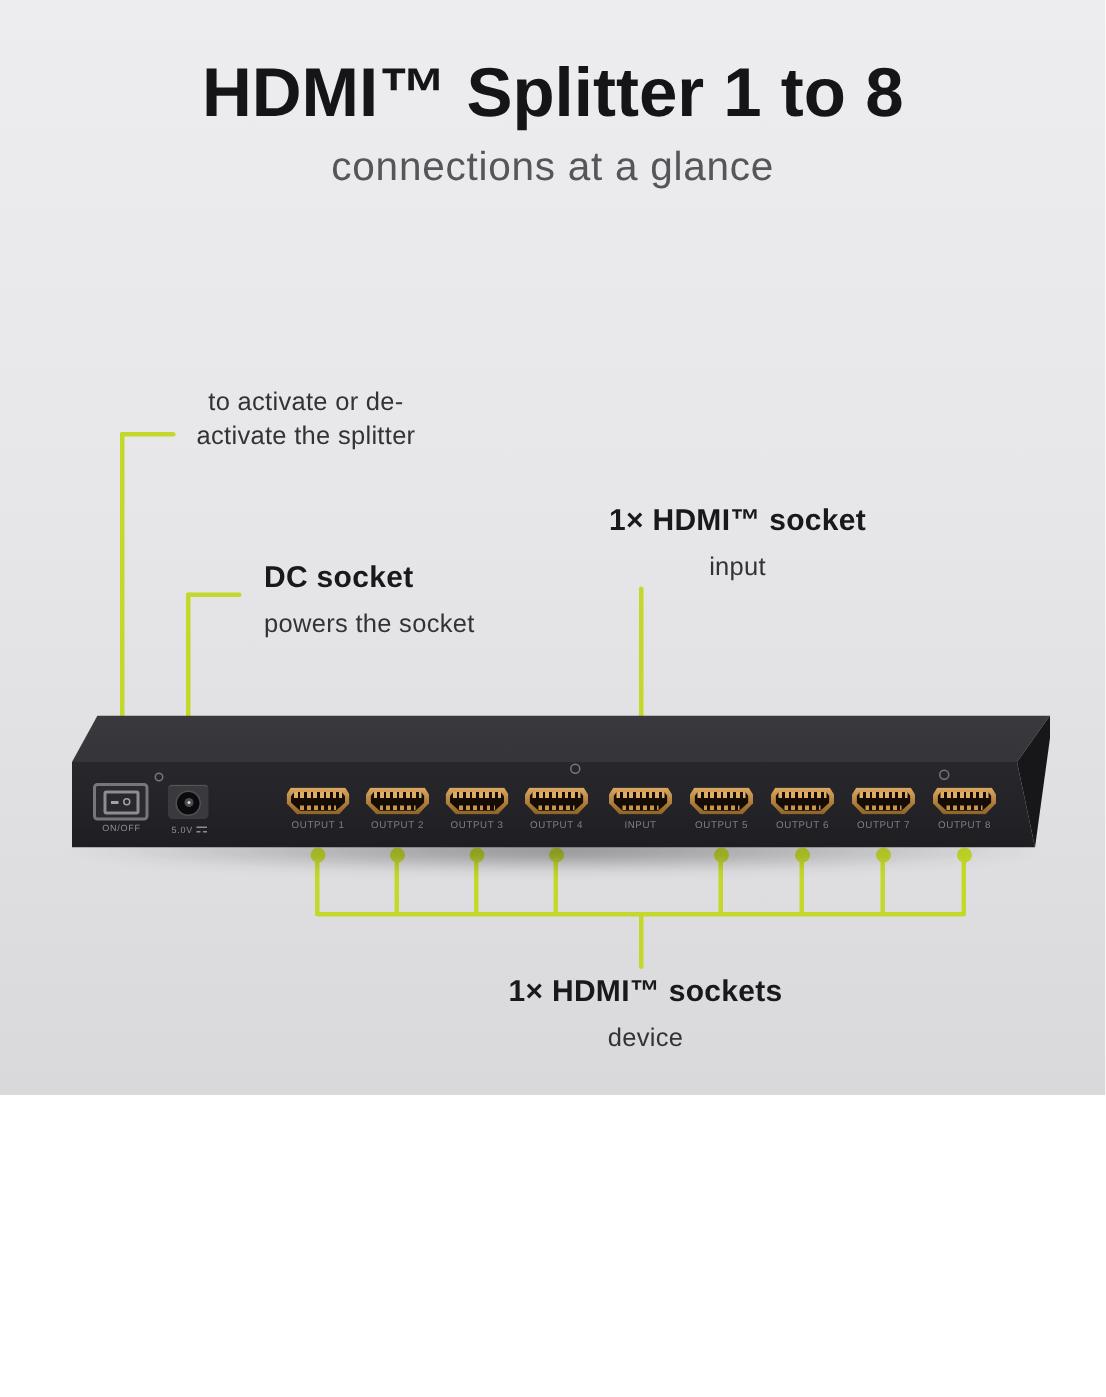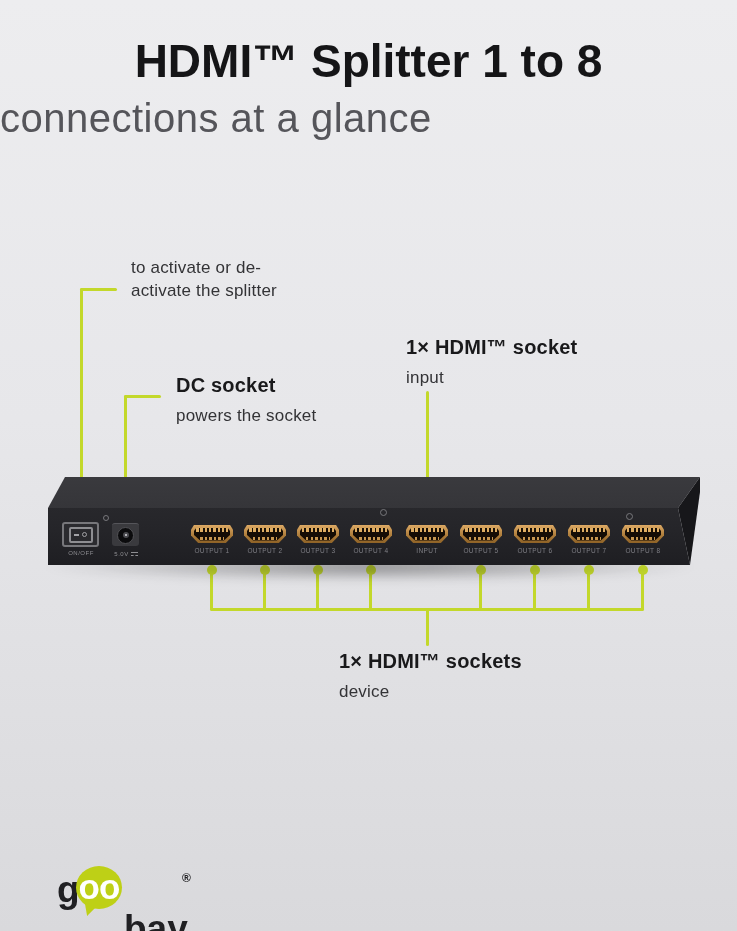--- a/index.html
+++ b/index.html
@@ -1,35 +1,35 @@
 <!DOCTYPE html>
 <html><head>
 <meta charset="utf-8">
 <style>
   * { margin:0; padding:0; box-sizing:border-box; }
   html,body { width:737px; height:931px; }
   body { font-family:"Liberation Sans", sans-serif; }
   .scene {
-    position:relative; width:737px; height:931px; overflow:hidden;
+    position:relative; width:737px; height:730px; overflow:hidden;
     background:linear-gradient(180deg,#ededef 0%,#e7e7ea 45%,#d9d9dc 100%);
     text-decoration:underline;
   }
   
   .title {
     position:absolute; top:34px; left:0; width:737px; text-align:center;
     font-size:46px; font-weight:700; color:#151517; letter-spacing:0;
   }
   .subtitle {
-    position:absolute; top:96px; left:0; width:737px; text-align:left;
-    font-size:40px; font-weight:400; color:#55555a; letter-spacing:.5px;
+    position:absolute; top:96px; left:0; width:737px; text-align:center;
+    font-size:27px; font-weight:400; color:#55555a; letter-spacing:.5px;
   }
   
   .ann { position:absolute; }
   .ann h3 { font-size:20px; font-weight:700; color:#19191b; letter-spacing:.2px; margin-bottom:7px; }
-  .ann p  { font-size:17px; font-weight:400; color:#333336; line-height:23px; letter-spacing:.2px; }
+  .ann p  { font-size:17px; font-weight:400; color:#333336; line-height:23px; letter-spacing:.2px;text-align:center; }
   .ann-power  { left:131px; top:256px; }
   .ann-dc     { left:176px; top:374px; }
   .ann-input  { left:406px; top:336px; }
   .ann-output { left:339px; top:650px; }
   
   .lime { position:absolute; background:#c3d82b; border-radius:2px; }
   .dot  { position:absolute; width:10px; height:10px; border-radius:50%; background:#c3d82b; }
   
   .dev-shadow {
     position:absolute; left:38px; top:552px; width:664px; height:30px;

